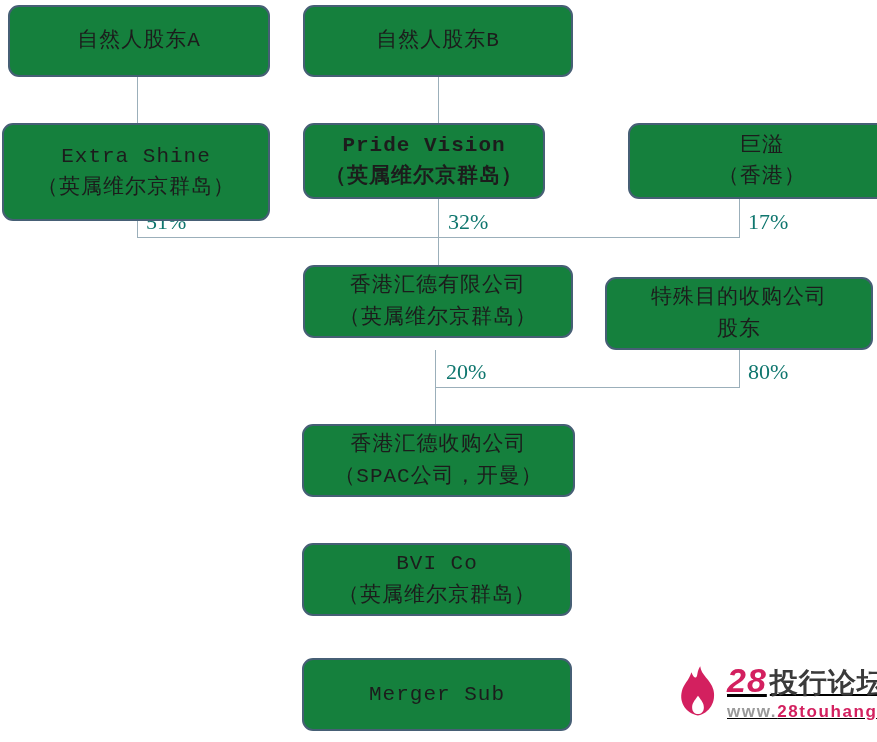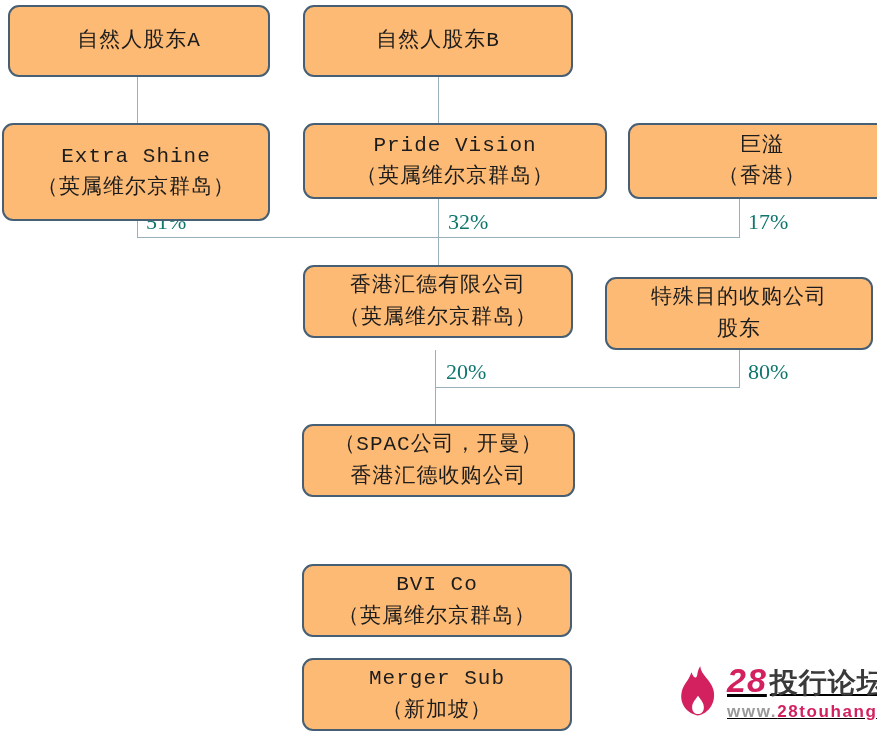--- a/index.html
+++ b/index.html
@@ -10,40 +10,40 @@
     --gray:#9a9a9a;
     --dark:#3a3a3a;
   }
   html,body{margin:0;padding:0;}
   body{background:#e9e9e9;font-family:"Liberation Serif","DejaVu Serif",serif;}
   .canvas{
     position:relative;width:877px;height:742px;background:#ffffff;
     overflow:hidden;margin:0 auto;
   }
   .box{
-    position:absolute;box-sizing:border-box;background:#fdba74;
+    position:absolute;box-sizing:border-box;background:#15803d;
     border:2.5px solid var(--border);border-radius:11px;
     display:flex;flex-direction:column;justify-content:center;align-items:center;
     color:var(--ink);font-size:21px;line-height:1.5;text-align:center;
     font-family:"Liberation Mono","DejaVu Serif","Liberation Serif",serif;
     letter-spacing:1px;white-space:nowrap;
   }
   
   .b-sha {left:8px;  top:5px;  width:262px;height:72px;}
   .b-shb {left:303px;top:5px;  width:270px;height:72px;}
   
   .b-ext {left:2px;  top:123px;width:268px;height:98px;}
-  .b-pri {left:303px;top:123px;width:304px;height:76px;}
+  .b-pri {left:303px;top:123px;width:242px;height:76px;font-weight:bold;}
   .b-juy {left:628px;top:123px;width:268px;height:76px;}
   
   .b-hui {left:303px;top:265px;width:270px;height:73px;}
   .b-spc {left:605px;top:277px;width:268px;height:73px;}
   
   .b-acq {left:302px;top:424px;width:273px;height:73px;}
-  .b-bvi {left:302px;top:564px;width:270px;height:73px;}
+  .b-bvi {left:302px;top:543px;width:270px;height:73px;}
   .b-mrg {left:302px;top:658px;width:270px;height:73px;}
 
   .vline,.hline{position:absolute;background:var(--line);}
   .vline{width:1px;}
   .hline{height:1px;}
   .v-a   {left:137px;top:77px; height:46px;}
   .v-b   {left:438px;top:77px; height:46px;}
   .v-ext {left:137px;top:199px;height:39px;}
   .v-pri {left:438px;top:199px;height:78px;}
   .v-juy {left:739px;top:199px;height:39px;}
@@ -123,30 +123,29 @@
   <div class="box b-hui">
     <div>香港汇德有限公司</div>
     <div>（英属维尔京群岛）</div>
   </div>
   <div class="box b-spc">
     <div>特殊目的收购公司</div>
     <div>股东</div>
   </div>
 
   <div class="box b-acq">
+    <div>香港汇德收购公司</div>
     <div>（SPAC公司，开曼）</div>
-    <div>香港汇德收购公司</div>
   </div>
   <div class="box b-bvi">
     <div>BVI Co</div>
     <div>（英属维尔京群岛）</div>
   </div>
   <div class="box b-mrg">
     <div>Merger Sub</div>
-    <div>（新加坡）</div>
   </div>
 
   <div class="logo">
     <svg class="flame" viewBox="0 0 60 74">
       <path d="M33 2 C34 14 47 20 51 34 C55 50 46 66 30 69 C14 66 4 52 8 36 C10 26 18 21 21 10 C24 18 28 20 29 13 C30 8 31 5 33 2 Z" fill="#d3205f"></path>
       <path d="M30 42 C35 49 38 52 38 58 C38 64 34 67 30 67 C26 67 22 64 22 58 C22 52 25 49 30 42 Z" fill="#ffffff"></path>
     </svg>
     <div class="logo-text">
       <div class="logo-title">
         <span class="n28">28</span>

